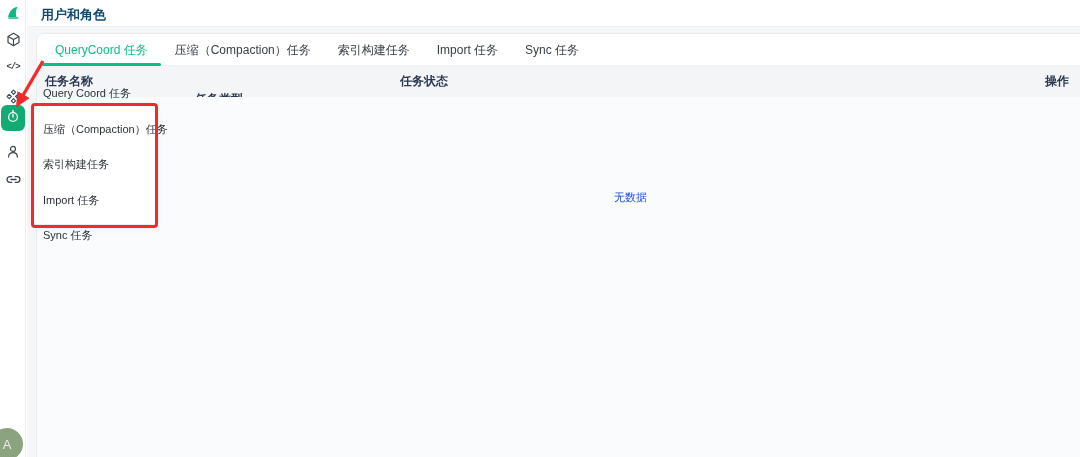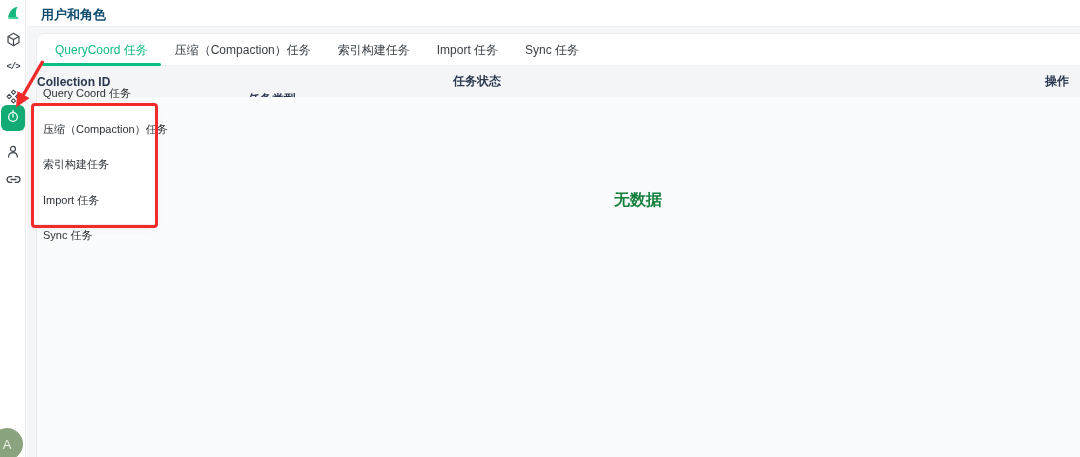--- a/index.html
+++ b/index.html
@@ -53,21 +53,21 @@
   .th { white-space:nowrap; overflow:hidden; }
   .th1 { width:158px; padding-left:8px; }
   .th2 { width:221px; }
   .th3 { width:211px; }
   .th4 { width:205px;margin-top:36px; }
   .th5 { width:180px; }
   .th6 { flex:1; text-align:right; padding-right:22px; }
 
   
   .tbody { flex:1; background:#fafbfc; position:relative; }
-  .empty-text { position:absolute; left:577px; top:93px; font-size:16px; color:#15803d;font-weight:bold; }
+  .empty-text { position:absolute; left:577px; top:93px; font-size:11px; color:#1d4ed8; }
 
   
   .dropdown { position:absolute; left:34px; top:106px; width:121px; height:118px; background:#fff;
               border-radius:3px; box-shadow:0 2px 10px rgba(20,30,40,.10); z-index:8;
               display:flex; flex-direction:column; justify-content:center;gap:12px; }
   .dd-item { height:23.5px; line-height:23.5px; padding-left:9px; font-size:11px; color:#2d3238;
              cursor:pointer; white-space:nowrap; }
 
   
   .anno-box { position:absolute; left:31px; top:103px; width:127px; height:125px;
@@ -151,21 +151,21 @@
       </div>
       <div class="tab">
         <span>Import 任务</span>
       </div>
       <div class="tab">
         <span>Sync 任务</span>
       </div>
     </div>
 
     <div class="thead">
-      <div class="th th3">Collection ID</div>
+      <div class="th th1">任务名称</div>
       <div class="th th4">任务类型</div>
       <div class="th th5">任务状态</div>
       <div class="th th6">操作</div>
     </div>
 
     <div class="tbody">
       <div class="empty-text">无数据</div>
     </div>
   </div>
 

